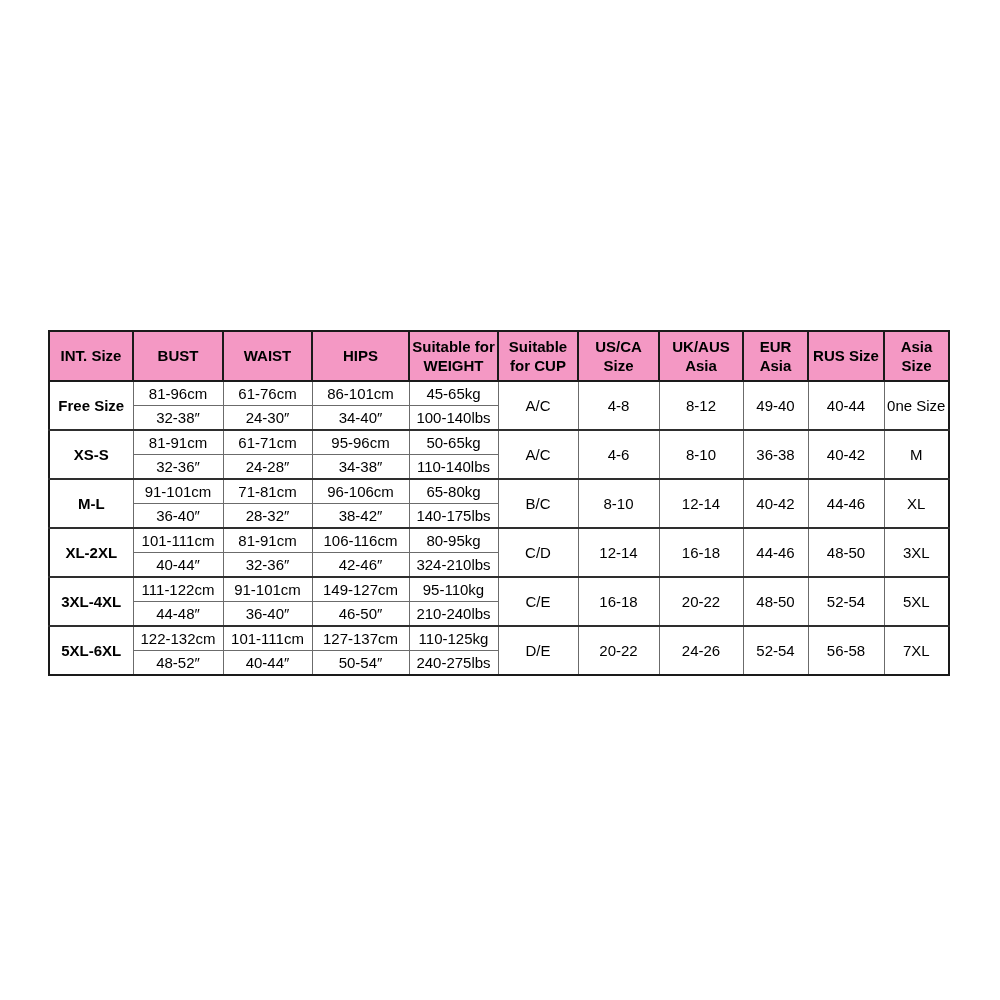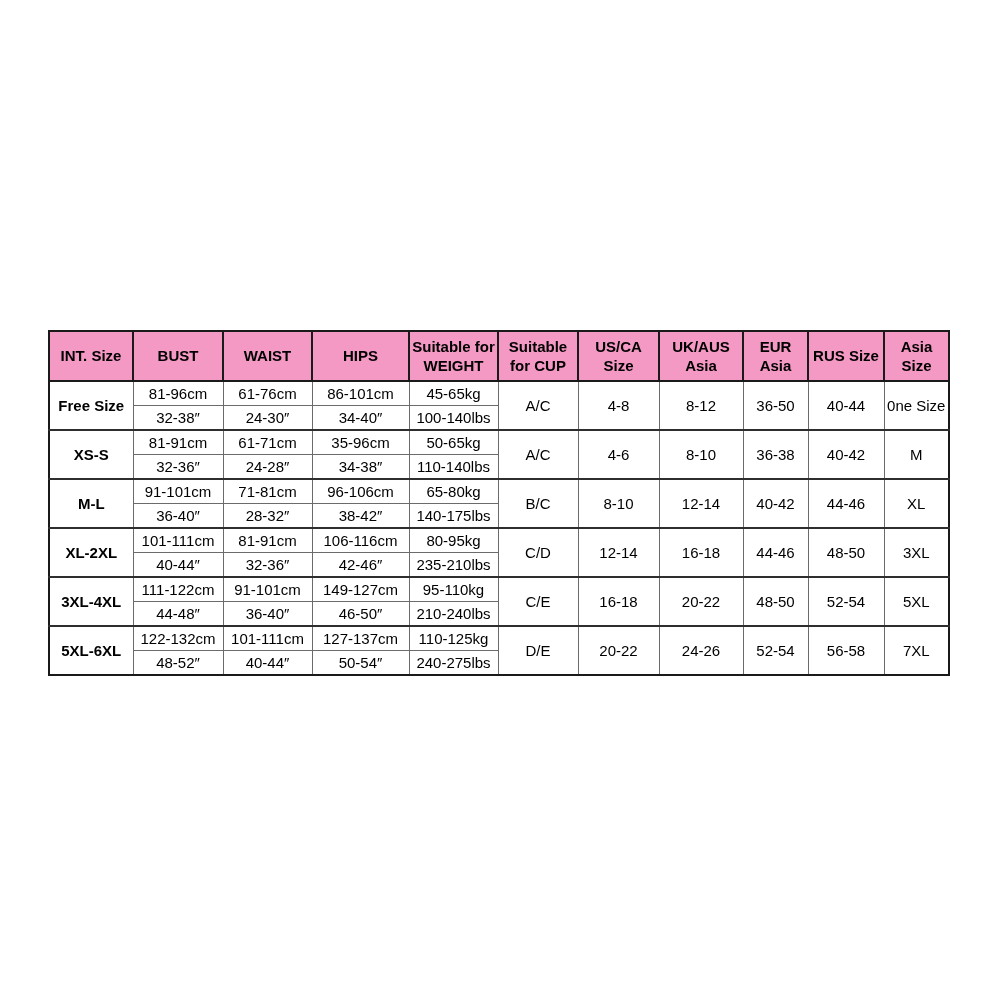--- a/index.html
+++ b/index.html
@@ -100,35 +100,35 @@
     <tbody>
         <tr class="major-start">
           <th class="row-label" rowspan="2">Free Size</th>
           <td>81-96cm</td>
           <td>61-76cm</td>
           <td>86-101cm</td>
           <td>45-65kg</td>
           <td rowspan="2">A/C</td>
           <td rowspan="2">4-8</td>
           <td rowspan="2">8-12</td>
-          <td rowspan="2">36-50</td>
+          <td rowspan="2">49-40</td>
           <td rowspan="2">40-44</td>
           <td rowspan="2">0ne Size</td>
         </tr>
         <tr>
           <td>32-38″</td>
           <td>24-30″</td>
           <td>34-40″</td>
           <td>100-140lbs</td>
         </tr>
         <tr class="major-start">
           <th class="row-label" rowspan="2">XS-S</th>
           <td>81-91cm</td>
           <td>61-71cm</td>
-          <td>35-96cm</td>
+          <td>95-96cm</td>
           <td>50-65kg</td>
           <td rowspan="2">A/C</td>
           <td rowspan="2">4-6</td>
           <td rowspan="2">8-10</td>
           <td rowspan="2">36-38</td>
           <td rowspan="2">40-42</td>
           <td rowspan="2">M</td>
         </tr>
         <tr>
           <td>32-36″</td>
@@ -165,21 +165,21 @@
           <td rowspan="2">12-14</td>
           <td rowspan="2">16-18</td>
           <td rowspan="2">44-46</td>
           <td rowspan="2">48-50</td>
           <td rowspan="2">3XL</td>
         </tr>
         <tr>
           <td>40-44″</td>
           <td>32-36″</td>
           <td>42-46″</td>
-          <td>235-210lbs</td>
+          <td>324-210lbs</td>
         </tr>
         <tr class="major-start">
           <th class="row-label" rowspan="2">3XL-4XL</th>
           <td>111-122cm</td>
           <td>91-101cm</td>
           <td>149-127cm</td>
           <td>95-110kg</td>
           <td rowspan="2">C/E</td>
           <td rowspan="2">16-18</td>
           <td rowspan="2">20-22</td>

